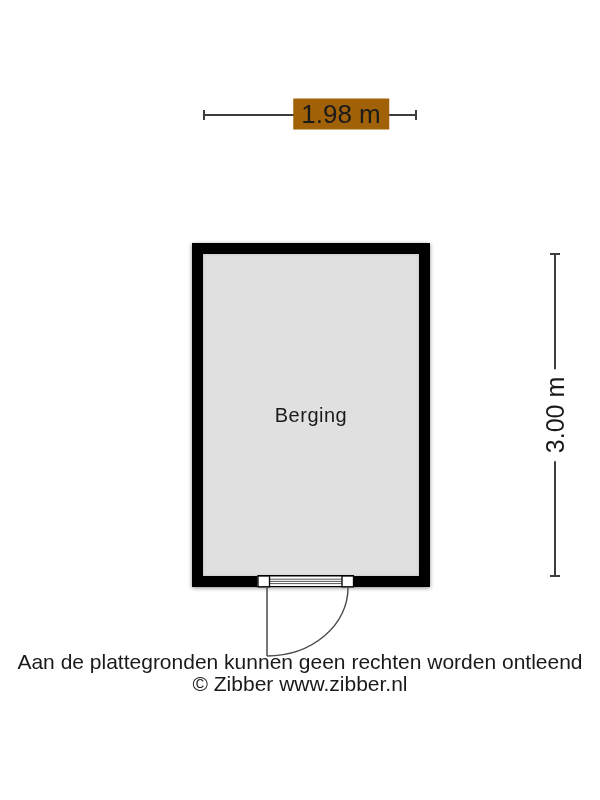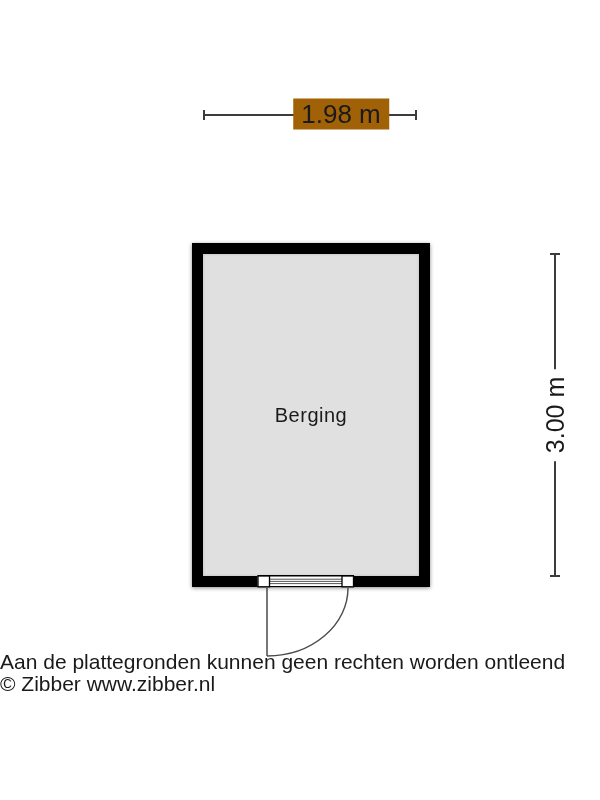--- a/index.html
+++ b/index.html
@@ -92,21 +92,21 @@
     padding: 0 8px;
     font-size: 25px;
     white-space: nowrap;
   }
 
   
   .footer {
     position: absolute;
     left: 0; top: 651px;
     width: 600px;
-    text-align: left;
+    text-align: center;
     font-size: 21px;
     line-height: 22px;
     color: #1a1a1a;
   }
 </style>
 </head>
 <body>
 
 <div class="canvas">
 

